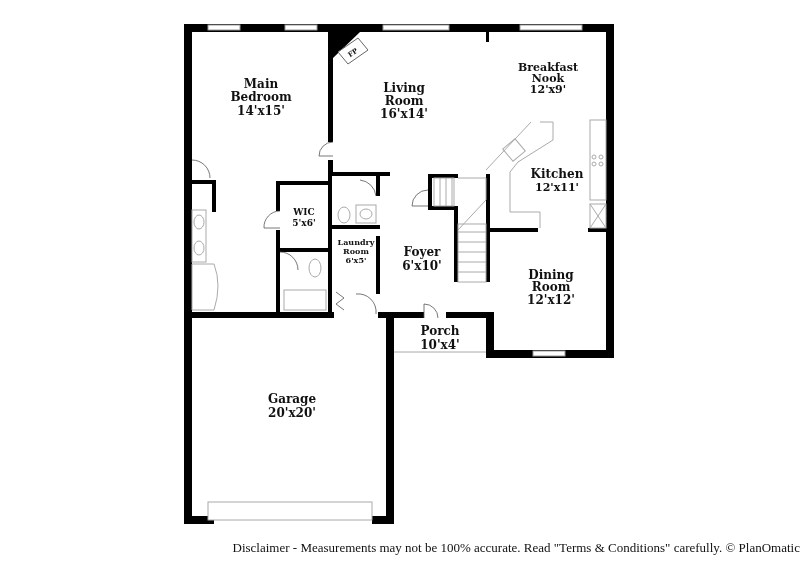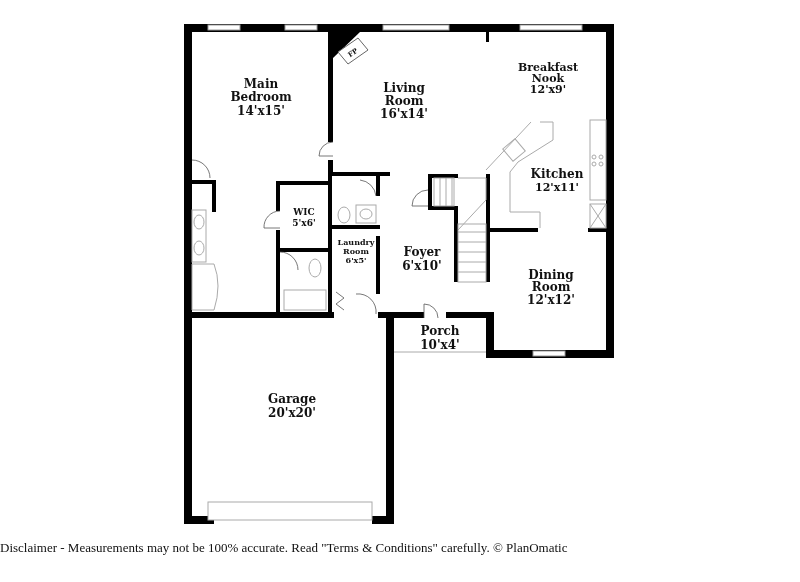--- a/index.html
+++ b/index.html
@@ -2,21 +2,21 @@
 <html><head>
 <meta charset="utf-8">
 <style>
   html, body { margin: 0; padding: 0; background: #ffffff; }
   body { width: 800px; height: 582px; position: relative; overflow: hidden; font-family: "DejaVu Serif", serif; }
   svg { position: absolute; left: 0; top: 0; }
   .wall { fill: #000; }
   .thin { fill: none; stroke: #aaa; stroke-width: 1; }
   .door { fill: none; stroke: #555; stroke-width: 0.8; }
   .lbl { font-family: "DejaVu Serif", serif; font-weight: bold; fill: #111; text-anchor: middle; }
-  .disclaimer { position: absolute; left: 0; width: 800px; top: 540px; text-align: left; font-family: "Liberation Serif", serif; font-size: 13px; color: #111; }
+  .disclaimer { position: absolute; left: 0; width: 800px; top: 540px; text-align: right; font-family: "Liberation Serif", serif; font-size: 13px; color: #111; }
 </style>
 </head>
 <body>
 
 <svg width="800" height="582" viewBox="0 0 800 582" xmlns="http://www.w3.org/2000/svg">
 
   <g>
     <rect class="wall" x="184" y="24" width="430" height="8"></rect>
     <rect class="wall" x="184" y="24" width="8" height="500"></rect>
     <rect class="wall" x="606" y="24" width="8" height="334"></rect>

